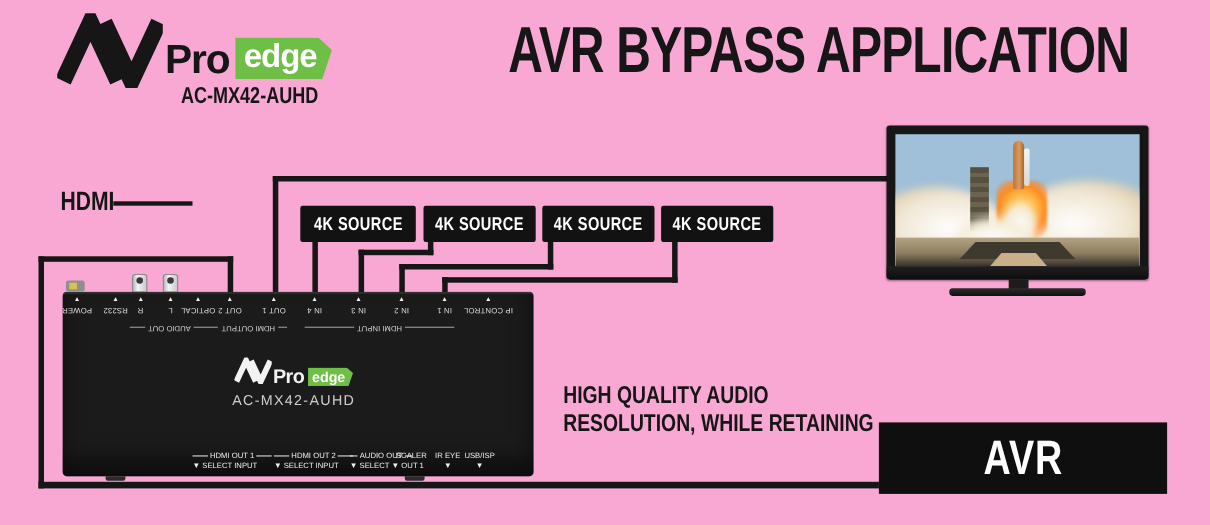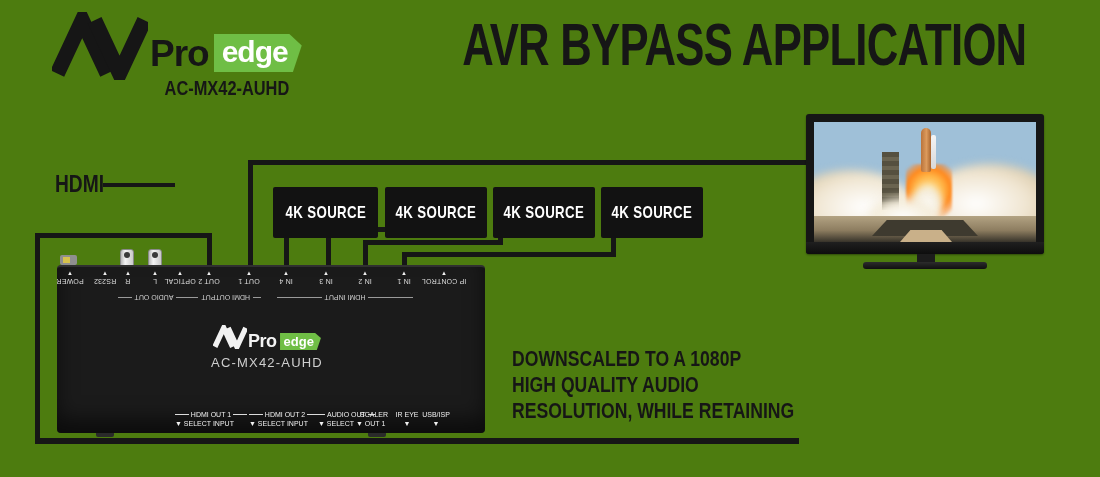--- a/index.html
+++ b/index.html
@@ -1,18 +1,18 @@
 <!DOCTYPE html>
 <html><head>
 <meta charset="utf-8">
 <style>
   * { margin:0; padding:0; box-sizing:border-box; }
   html,body { background:#ffffff; }
   body { font-family:"Liberation Sans", sans-serif; }
-  .canvas { position:relative; width:1100px; height:477px; background:#4d7c0f; overflow:hidden; }
+  .canvas { position:relative; width:1100px; height:477px; background:#f9a8d4; overflow:hidden; }
 
   .cond { display:inline-block; transform:scaleX(0.78); transform-origin:center; white-space:nowrap; }
   .cond-l { display:inline-block; transform:scaleX(0.8); transform-origin:left center; white-space:nowrap; }
 
   
   .brand { position:absolute; left:52px; top:12px; width:290px; }
   .brand-row { display:flex; align-items:flex-end; }
   .brand-av svg { display:block; }
   .brand-pro { font-size:37px; font-weight:700; color:#161616; line-height:1; margin-left:2px; margin-bottom:8px; letter-spacing:-1px; }
   .brand-edge { background:#6FBE45; color:#fff; font-weight:700; font-size:30px; line-height:1;
@@ -29,21 +29,21 @@
   .legend-line { position:absolute; left:103px; top:183px; width:72px; height:4px; background:#161616; }
 
   .note-display { position:absolute; left:340px; top:129px; width:370px; text-align:center;
     font-size:20px; font-weight:800; color:#161616; }
   .note-avr { position:absolute; left:512px; top:346px; font-size:22px; font-weight:800; color:#161616; line-height:26px; }
 
   
   .wire { position:absolute; background:#161616; }
 
   
-  .src { position:absolute; top:187px; height:51px; background:#121212; color:#fff; border-radius:2px;
+  .src { position:absolute; top:187px; height:33px; background:#121212; color:#fff; border-radius:2px;
     display:flex; align-items:center; justify-content:center; font-size:17px; font-weight:700; letter-spacing:0.5px; }
 
   
   .device { position:absolute; left:57px; top:265px; width:428px; height:168px; background:#1b1b1b;
     border-radius:4px; border-top:2px solid #303030; box-shadow:inset 0 -14px 20px rgba(0,0,0,0.55); }
   .port { position:absolute; top:3px; transform:translateX(-50%); display:flex; flex-direction:column; align-items:center; }
   .port-marker { color:#f2f2f2; font-size:6px; line-height:6px; }
   .port-label { transform:rotate(180deg); font-size:7px; color:#dedede; white-space:nowrap; margin-top:2px; letter-spacing:0.2px; }
   .rear-group { position:absolute; top:27px; transform:translateX(-50%) rotate(180deg);
     display:flex; align-items:center; gap:3px; color:#cfcfcf; font-size:7px; white-space:nowrap; }
@@ -115,21 +115,20 @@
     </div>
     <div class="brand-model"><span class="cond">AC-MX42-AUHD</span></div>
   </div>
 
   <div class="page-title"><span class="cond">AVR BYPASS APPLICATION</span></div>
 
   <div class="legend-hdmi"><span class="cond-l">HDMI</span></div>
   <div class="legend-line"></div>
 
   <div class="note-avr">
-    <div><span class="cond-l">DOWNSCALED TO A 1080P</span></div>
     <div><span class="cond-l">HIGH QUALITY AUDIO</span></div>
     <div><span class="cond-l">RESOLUTION, WHILE RETAINING</span></div>
   </div>
 
   <div class="wire" style="left:248px;top:160px;width:562px;height:5px"></div>
   <div class="wire" style="left:248px;top:160px;width:5px;height:107px"></div>
   <div class="wire" style="left:284px;top:219px;width:5px;height:48px"></div>
   <div class="wire" style="left:389px;top:219px;width:5px;height:13px"></div>
   <div class="wire" style="left:326px;top:227px;width:68px;height:5px"></div>
   <div class="wire" style="left:326px;top:227px;width:5px;height:40px"></div>
@@ -301,14 +300,17 @@
       <div class="cloud c3"></div>
       <div class="ground"></div>
       <div class="pad"></div>
       <div class="ramp"></div>
     </div>
     <div class="tv-chin"></div>
   </div>
   <div class="tv-neck"></div>
   <div class="tv-base"></div>
 
+  <div class="avr">
+      <span class="cond">AVR</span>
+    </div>
 
 </div>
 
 </body></html>

